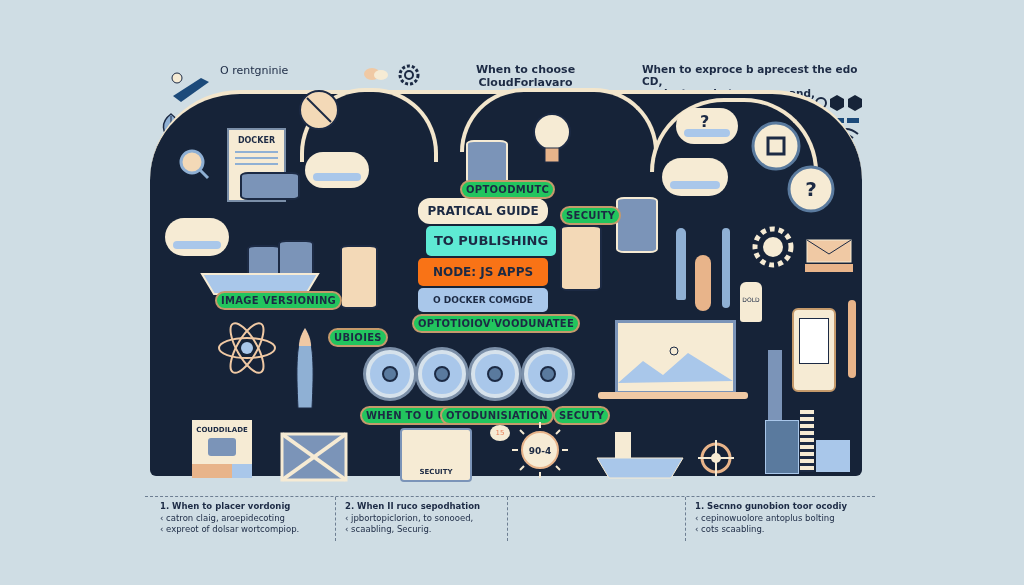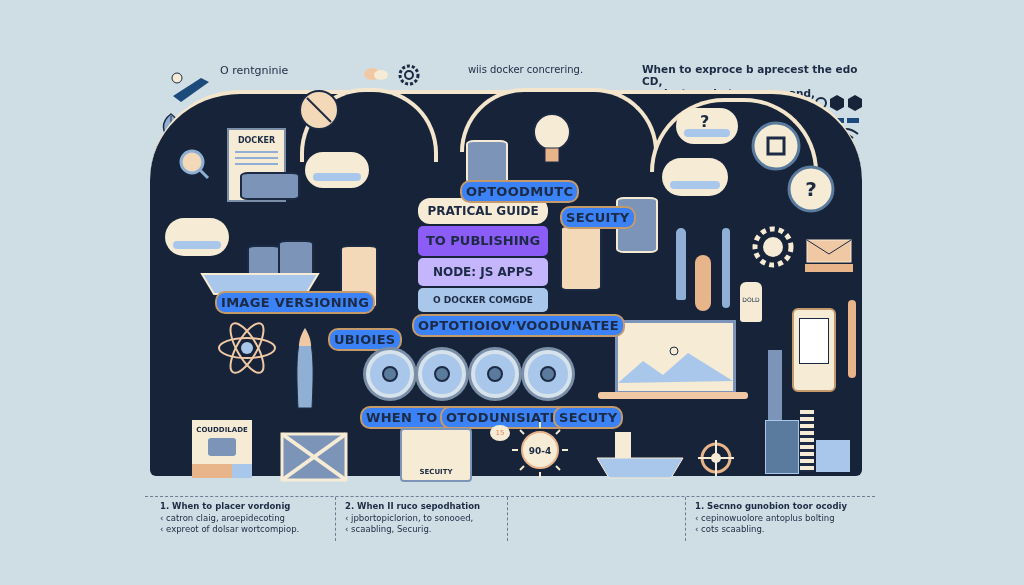--- a/index.html
+++ b/index.html
@@ -1,43 +1,44 @@
 <!DOCTYPE html>
 <html><head>
 <meta charset="utf-8">
 <style>
   html,body{margin:0;padding:0;}
   body{width:1024px;height:585px;background:#cfdde4;font-family:"DejaVu Sans",sans-serif;position:relative;overflow:hidden;color:#1c2a44;}
   .abs{position:absolute;}
   .caption{font-weight:bold;font-size:11px;line-height:13px;color:#1c2a44;}
   .panel{position:absolute;left:150px;top:90px;width:712px;height:382px;background:#162338;border-radius:90px 90px 6px 6px;border-top:4px solid #f3e6cc;}
   .bump{position:absolute;background:#162338;border:4px solid #f3e6cc;border-bottom:none;}
-  .label-pill{position:absolute;background:#3b82f6;border:2px solid #c59a6b;border-radius:10px;font-size:13px;font-weight:bold;color:#1c2a44;text-align:center;letter-spacing:.3px;padding:2px 4px;white-space:nowrap;}
+  .label-pill{position:absolute;background:#22c55e;border:2px solid #c59a6b;border-radius:10px;font-size:10px;font-weight:bold;color:#1c2a44;text-align:center;letter-spacing:.3px;padding:2px 4px;white-space:nowrap;}
   .title-box{position:absolute;left:418px;width:130px;text-align:center;font-weight:bold;color:#1c2a44;border-radius:5px;}
   .tb1{top:198px;height:26px;line-height:26px;background:#f6ebd4;font-size:12px;border-radius:12px;}
-  .tb2{top:226px;height:30px;line-height:30px;background:#8b5cf6;font-size:13px;}
-  .tb3{top:258px;height:28px;line-height:28px;background:#c4b5fd;font-size:12px;}
+  .tb2{top:226px;height:30px;line-height:30px;background:#5eead4;font-size:13px;margin-left:8px;}
+  .tb3{top:258px;height:28px;line-height:28px;background:#f97316;font-size:12px;}
   .tb4{top:288px;height:24px;line-height:24px;background:#a9c7ea;font-size:9px;}
   .cyl{position:absolute;border-radius:8px/4px;}
   .cloud{position:absolute;background:#f6ebd4;border-radius:20px;}
   .cloud .band{position:absolute;left:8px;right:8px;bottom:7px;height:8px;background:#a9c7ea;border-radius:4px;}
   .gear{position:absolute;width:40px;height:40px;border-radius:50%;background:#a9c7ea;border:4px solid #d6e2ec;box-shadow:0 0 0 3px #7b8fa8;}
   .gear::after{content:"";position:absolute;left:12px;top:12px;width:16px;height:16px;border-radius:50%;background:#5a7a9e;border:2px solid #1c2a44;box-sizing:border-box;}
   .bottom{position:absolute;left:145px;top:496px;width:730px;height:50px;border-top:1px dashed #6d7e92;}
   .col{position:absolute;top:4px;font-size:8.5px;line-height:11.5px;color:#1c2a44;}
   .col .h{font-weight:bold;}
   .divider{position:absolute;top:0;width:0;height:44px;border-left:1px dashed #6d7e92;}
   .icon{position:absolute;}
   svg{display:block;}
 </style>
 </head>
 <body>
 
 <div class="abs caption" style="left:220px;top:64px;font-weight:normal;font-size:11px;">O rentgninie</div>
 <div class="abs caption" style="left:433px;top:63px;text-align:center;width:185px;">
+  <div>When to choose CloudForlavaro</div>
   <div style="font-weight:normal;font-size:10px;">wiis docker concrering.</div>
 </div>
 <div class="abs caption" style="left:642px;top:63px;width:220px;font-size:10.5px;line-height:12px;">
   <div>When to exproce b aprecest the edo CD,</div>
   <div>warks:teraphotecoc apo and, necoding,</div>
   <div>thmaoling coct the to edsel CI</div>
 </div>
 
 <div class="icon" style="left:163px;top:68px;">
   <svg width="60" height="40">

